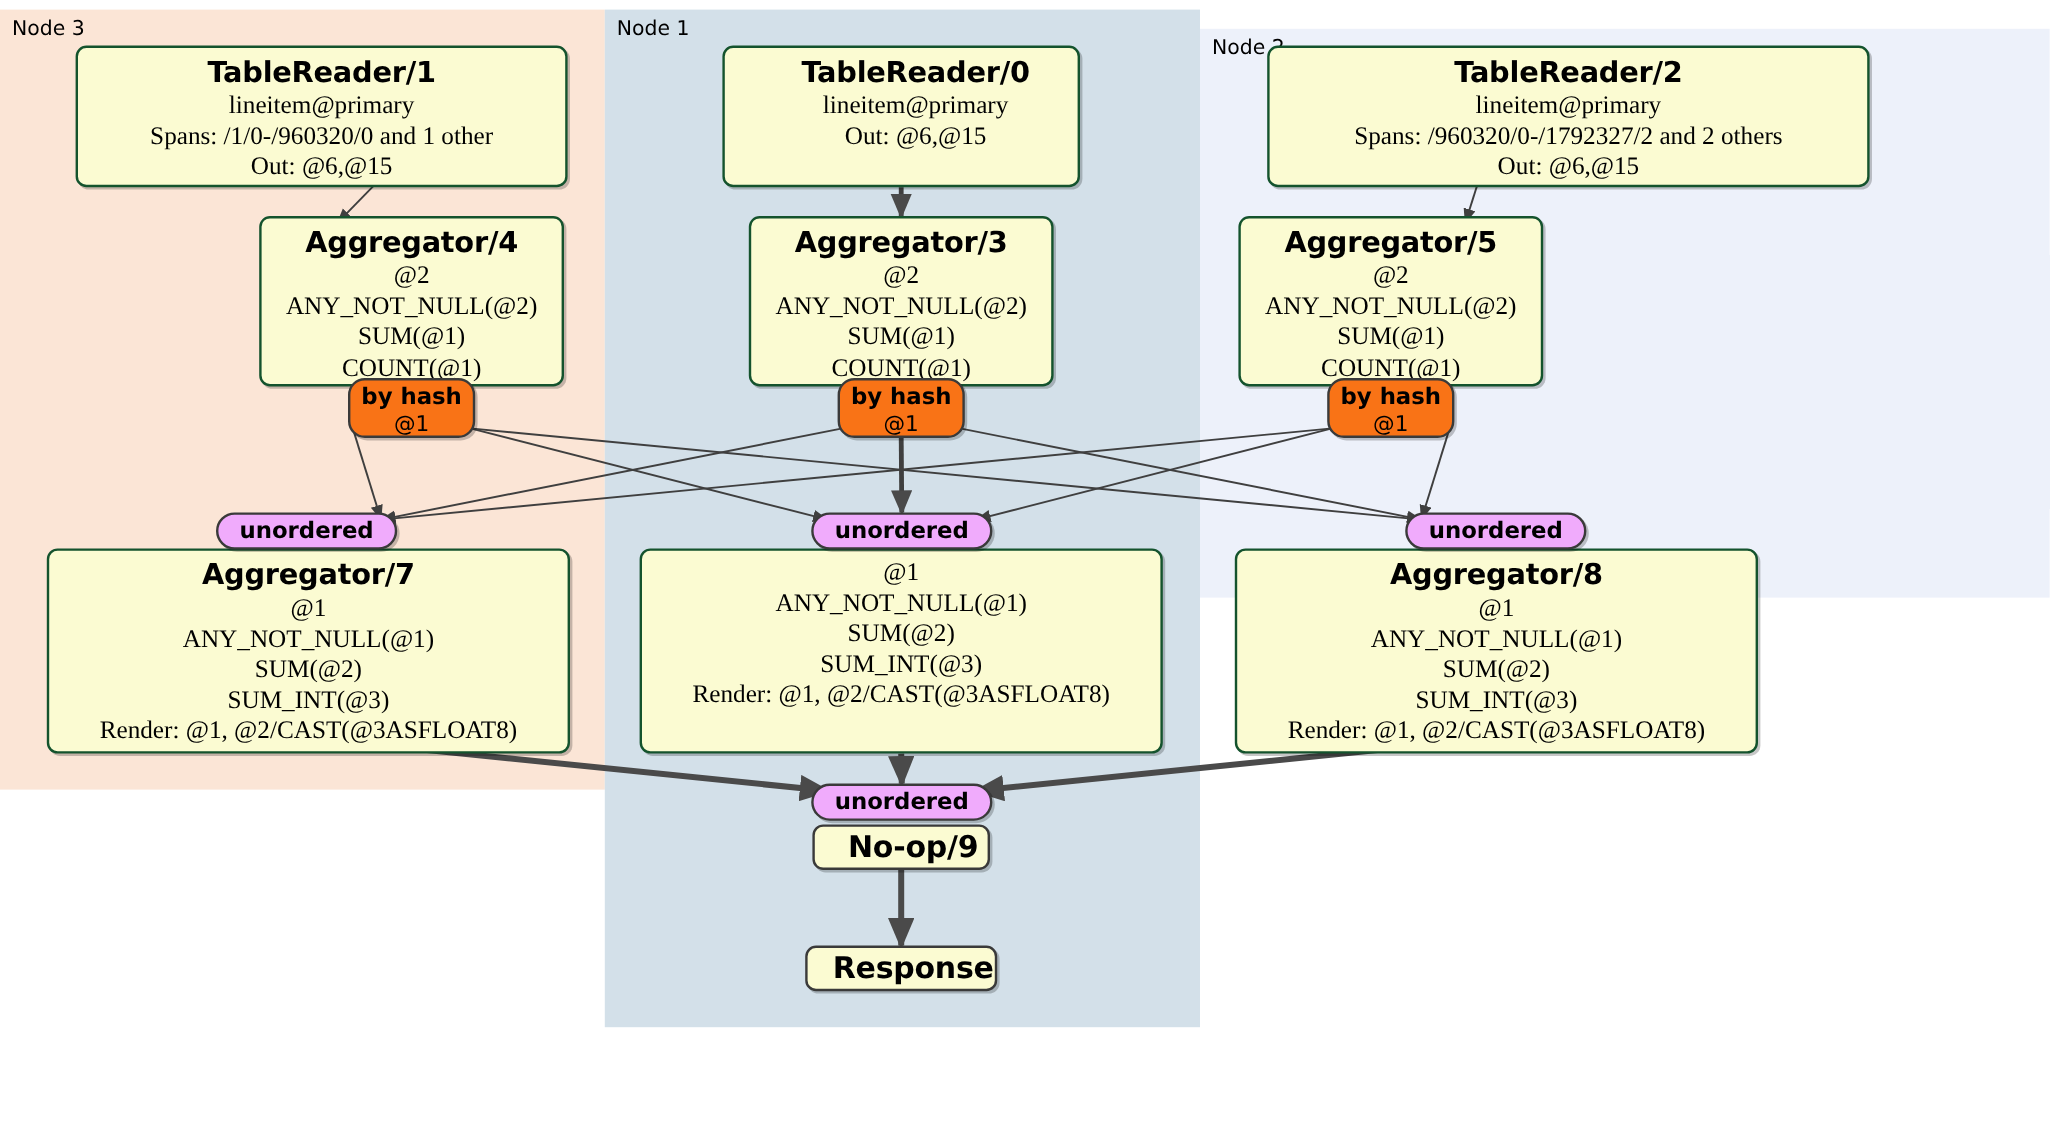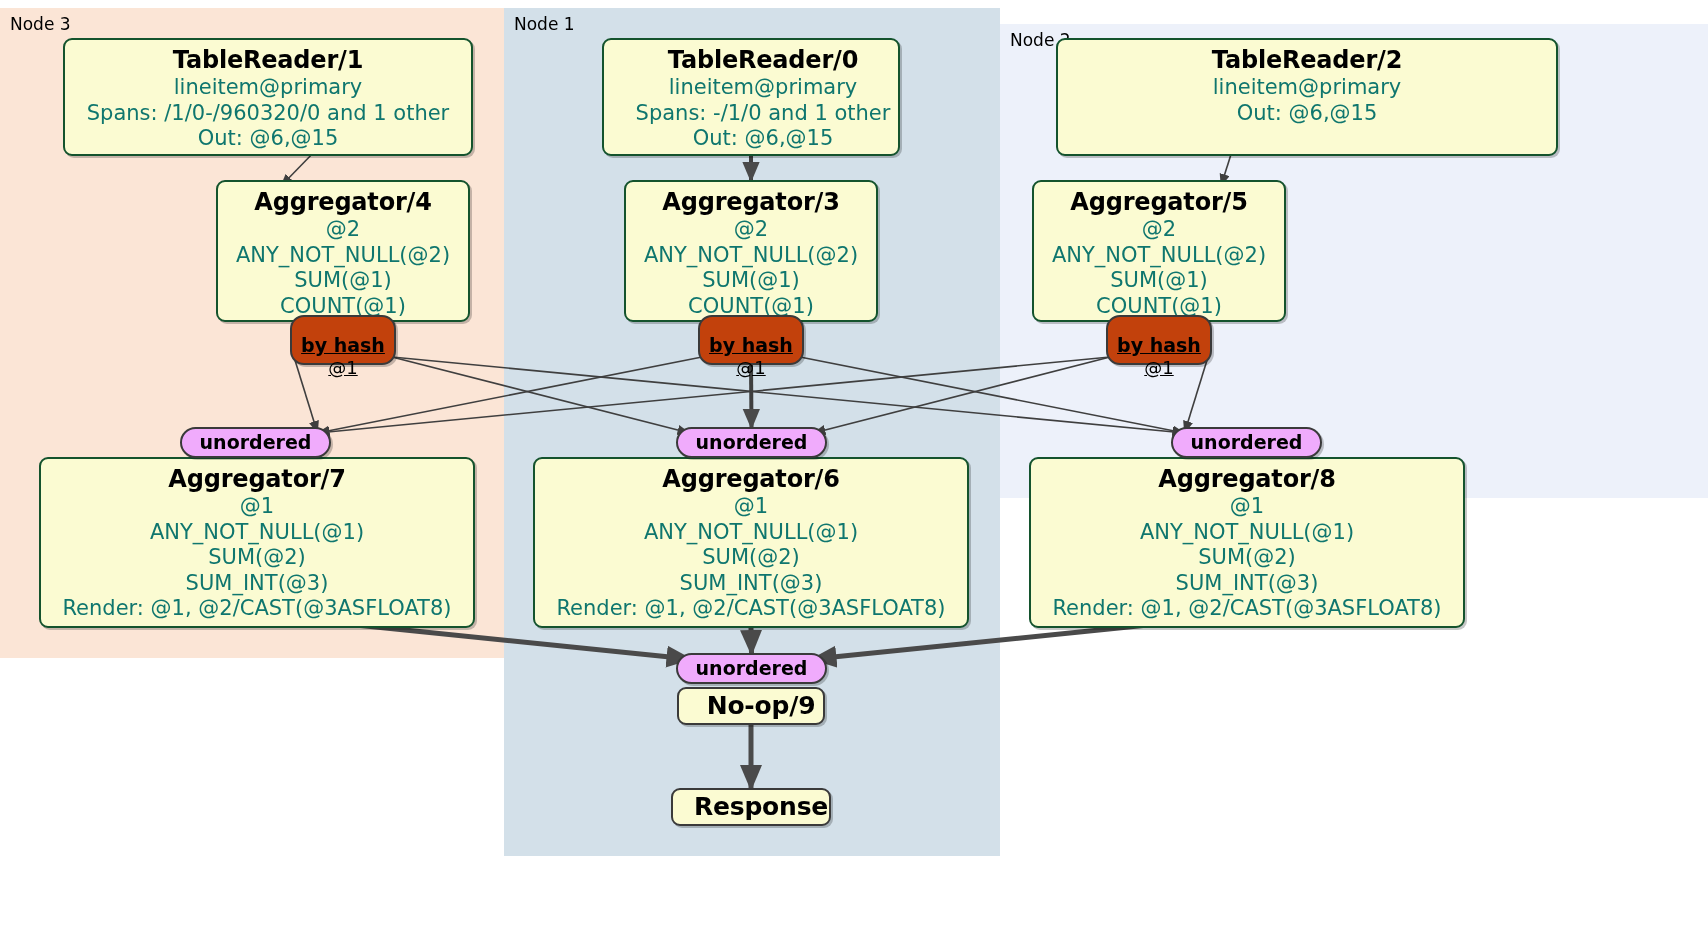--- a/index.html
+++ b/index.html
@@ -51,35 +51,35 @@
   .proc-title {
     font-weight: bold;
     font-size: 24px;
     line-height: 30px;
     color: #000;
     letter-spacing: -0.2px;
   }
   .proc-line {
     font-size: 21px;
     line-height: 25.5px;
-    color: #0f766e;
+    color: #000000;
     white-space: nowrap;
+    font-family: Liberation Serif, serif;
   }
   .badge {
     position: absolute;
     box-sizing: border-box;
     text-align: center;
     border: 2px solid #3a3a3a;
     box-shadow: 2px 2px 0 rgba(0,0,0,0.22);
   }
   .badge-hash {
-    background: #c2410c;
+    background: #f97316;
     border-radius: 14px;
-    padding-top: 17px;
-    text-decoration: underline;
+    padding-top: 3px;
   }
   .badge-unordered {
     background: #f0abfc;
     border-radius: 18px;
     display: flex;
     align-items: center;
     justify-content: center;
   }
   .badge-title {
     font-weight: bold;
@@ -157,26 +157,26 @@
   <div id="nodes">
       <div class="proc-box" style="left: 63px; top: 38px; width: 410px; height: 118px;">
         <div class="proc-title">TableReader/1</div>
         <div class="proc-line">lineitem@primary</div>
         <div class="proc-line">Spans: /1/0-/960320/0 and 1 other</div>
         <div class="proc-line">Out: @6,@15</div>
       </div>
       <div class="proc-box" style="left: 602px; top: 38px; width: 298px; height: 118px; padding-left: 24px;">
         <div class="proc-title">TableReader/0</div>
         <div class="proc-line">lineitem@primary</div>
-        <div class="proc-line">Spans: -/1/0 and 1 other</div>
         <div class="proc-line">Out: @6,@15</div>
       </div>
       <div class="proc-box" style="left: 1032px; top: 38px; width: 502px; height: 118px; margin-left: 24px;">
         <div class="proc-title">TableReader/2</div>
         <div class="proc-line">lineitem@primary</div>
+        <div class="proc-line">Spans: /960320/0-/1792327/2 and 2 others</div>
         <div class="proc-line">Out: @6,@15</div>
       </div>
       <div class="proc-box" style="left: 216px; top: 180px; width: 254px; height: 142px;">
         <div class="proc-title">Aggregator/4</div>
         <div class="proc-line">@2</div>
         <div class="proc-line">ANY_NOT_NULL(@2)</div>
         <div class="proc-line">SUM(@1)</div>
         <div class="proc-line">COUNT(@1)</div>
       </div>
       <div class="proc-box" style="left: 624px; top: 180px; width: 254px; height: 142px;">
@@ -195,21 +195,20 @@
       </div>
       <div class="proc-box" style="left: 39px; top: 457px; width: 436px; height: 171px;">
         <div class="proc-title">Aggregator/7</div>
         <div class="proc-line">@1</div>
         <div class="proc-line">ANY_NOT_NULL(@1)</div>
         <div class="proc-line">SUM(@2)</div>
         <div class="proc-line">SUM_INT(@3)</div>
         <div class="proc-line">Render: @1, @2/CAST(@3ASFLOAT8)</div>
       </div>
       <div class="proc-box" style="left: 533px; top: 457px; width: 436px; height: 171px;">
-        <div class="proc-title">Aggregator/6</div>
         <div class="proc-line">@1</div>
         <div class="proc-line">ANY_NOT_NULL(@1)</div>
         <div class="proc-line">SUM(@2)</div>
         <div class="proc-line">SUM_INT(@3)</div>
         <div class="proc-line">Render: @1, @2/CAST(@3ASFLOAT8)</div>
       </div>
       <div class="proc-box" style="left: 1029px; top: 457px; width: 436px; height: 171px;">
         <div class="proc-title">Aggregator/8</div>
         <div class="proc-line">@1</div>
         <div class="proc-line">ANY_NOT_NULL(@1)</div>

